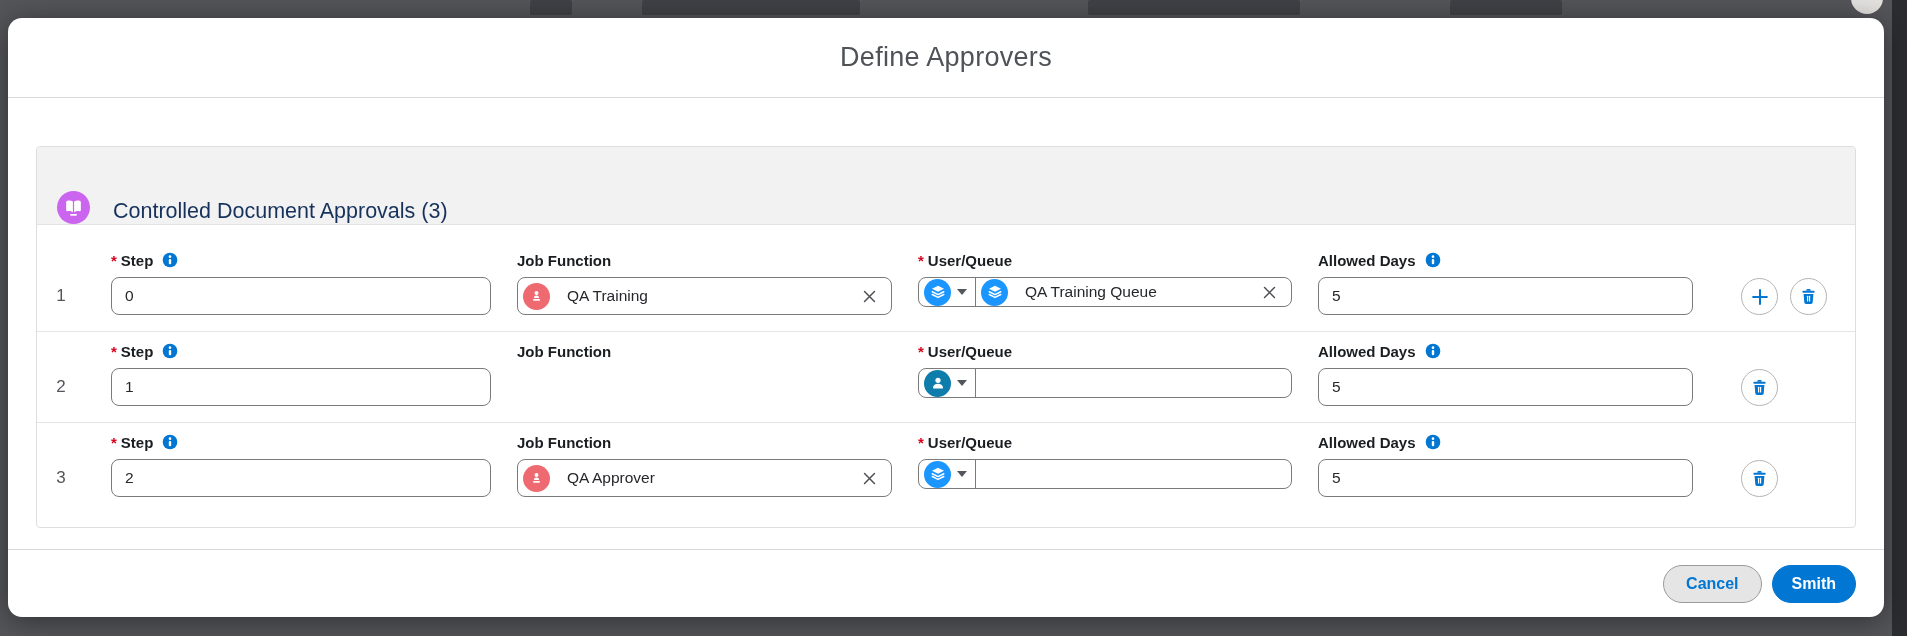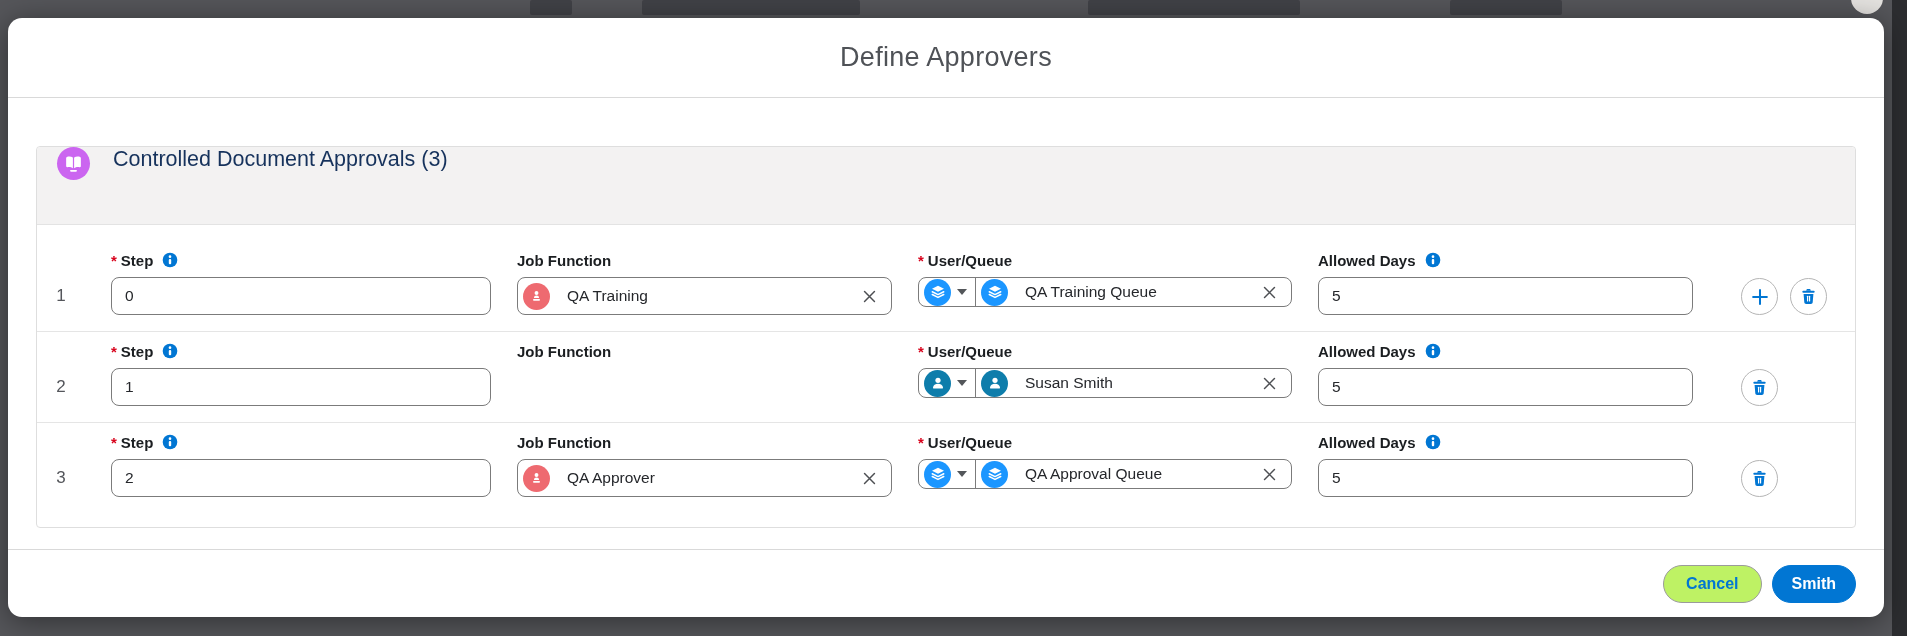--- a/index.html
+++ b/index.html
@@ -21,21 +21,21 @@
   .modal{
     position:absolute;left:8px;top:18px;width:1876px;height:599px;
     background:#fff;border-radius:14px;box-shadow:0 4px 30px rgba(0,0,0,.45);
     display:flex;flex-direction:column;box-sizing:border-box;
   }
   .modal-header{height:79px;flex:none;border-bottom:1px solid #d9d9d9;display:flex;align-items:center;justify-content:center}
   .modal-title{font-size:27px;font-weight:400;color:#4f5257;letter-spacing:.3px}
 
   .modal-body{flex:1;padding:48px 28px 0 28px;box-sizing:border-box}
   .panel{border:1px solid #dedede;border-radius:4px;background:#fff}
-  .panel-header{height:77px;background:#f3f2f2;border-bottom:1px solid #e3e3e3;display:flex;align-items:flex-start;padding-left:20px;border-radius:4px 4px 0 0}
+  .panel-header{height:77px;background:#f3f2f2;border-bottom:1px solid #e3e3e3;display:flex;align-items:flex-end;padding-left:20px;border-radius:4px 4px 0 0}
   .section-icon{width:33px;height:33px;border-radius:50%;background:#cb65f0;display:flex;align-items:center;justify-content:center;flex:none}
   .section-title{margin-left:23px;font-size:21.5px;color:#16325c}
 
   .row{display:grid;grid-template-columns:48px 380px 375px 374px 375px auto;column-gap:26px;padding:10px 14px 16px 0}
   .row:first-child{padding-top:26px}
   .row:last-child{padding-bottom:30px}
   .row + .row{border-top:1px solid #e5e5e5}
   .row-num{align-self:end;height:38px;display:flex;align-items:center;justify-content:center;font-size:17px;color:#54565b}
 
   .field{display:flex;flex-direction:column}
@@ -56,21 +56,21 @@
   .combo{height:30px;box-sizing:border-box;border:1px solid #7b7b7b;border-radius:8px;display:flex;align-items:stretch;background:#fff}
   .combo-left{display:flex;align-items:center;padding:0 8px 0 5px;gap:6px;border-right:1px solid #7b7b7b;cursor:pointer}
   .caret{width:0;height:0;border-left:5px solid transparent;border-right:5px solid transparent;border-top:6px solid #53565a}
   .combo-right{display:flex;align-items:center;flex:1;padding:0 13px 0 5px;min-width:0}
 
   .row-actions{align-self:end;display:flex;gap:12px;align-items:center;margin-left:22px}
   .icon-btn{width:37px;height:37px;border-radius:50%;border:1px solid #b5b5b5;background:#fff;display:flex;align-items:center;justify-content:center;cursor:pointer;padding:0;flex:none}
 
   .modal-footer{height:67px;flex:none;border-top:1px solid #d9d9d9;display:flex;align-items:center;justify-content:flex-end;gap:10px;padding-right:28px}
   .btn{height:38px;border-radius:19px;font-size:16px;font-weight:bold;font-family:inherit;cursor:pointer;box-sizing:border-box}
-  .btn.neutral{background:#bef264;border:1px solid #9b9b9b;color:#0176d3;padding:0 22px}
+  .btn.neutral{background:#e5e5e5;border:1px solid #9b9b9b;color:#0176d3;padding:0 22px}
   .btn.brand{background:#0176d3;border:1px solid #0176d3;color:#fff;padding:0 19px}
 </style>
 </head>
 <body>
 
 <div class="bg-shape s1"></div>
 <div class="bg-shape s2"></div>
 <div class="bg-shape s3"></div>
 <div class="bg-shape s4"></div>
 <div class="bg-circle"></div>
@@ -238,35 +238,20 @@
         <div class="combo-left">
 
           <span class="avatar user">
             <svg width="16" height="16" viewBox="0 0 24 24" fill="#fff">
               <circle cx="12" cy="8" r="3.9"></circle>
               <path d="M4.4 19.2c.4-4.2 3.6-6.1 7.6-6.1s7.2 1.9 7.6 6.1c0 .5-.4.9-.9.9H5.3c-.5 0-.9-.4-.9-.9z"></path>
             </svg>
           </span>
           <span class="caret"></span>
         </div>
-        <div class="combo-right">
-
-          <span class="avatar user">
-            <svg width="16" height="16" viewBox="0 0 24 24" fill="#fff">
-              <circle cx="12" cy="8" r="3.9"></circle>
-              <path d="M4.4 19.2c.4-4.2 3.6-6.1 7.6-6.1s7.2 1.9 7.6 6.1c0 .5-.4.9-.9.9H5.3c-.5 0-.9-.4-.9-.9z"></path>
-            </svg>
-          </span>
-          <span class="pill-text">Susan Smith</span>
-          <span class="clear">
-            <svg width="17" height="17" viewBox="0 0 24 24">
-                      <path d="M5 5l14 14M19 5L5 19" stroke="#4d4f53" stroke-width="2.1" stroke-linecap="round"></path>
-                    </svg>
-          </span>
-        </div>
       </div>
     </div>
 
     <div class="field">
       <div class="label">
         <span>Allowed Days</span>
         <span class="info-wrap">
           <svg width="16" height="16" viewBox="0 0 24 24">
                     <circle cx="12" cy="12" r="11" fill="#0176d3"></circle>
                     <circle cx="12" cy="7" r="2" fill="#fff"></circle>
@@ -342,36 +327,20 @@
           <span class="avatar queue">
             <svg width="16" height="16" viewBox="0 0 24 24">
               <path fill="#fff" d="M12 2.8L21 7.3 12 11.8 3 7.3z"></path>
               <path d="M3.4 11.6L12 15.9l8.6-4.3" fill="none" stroke="#fff" stroke-width="2.3" stroke-linecap="round" stroke-linejoin="round"></path>
               <path d="M3.4 15.8L12 20.1l8.6-4.3" fill="none" stroke="#fff" stroke-width="2.3" stroke-linecap="round" stroke-linejoin="round"></path>
             </svg>
           </span>
 
           <span class="caret"></span>
         </div>
-        <div class="combo-right">
-          <span class="avatar queue">
-            <svg width="16" height="16" viewBox="0 0 24 24">
-              <path fill="#fff" d="M12 2.8L21 7.3 12 11.8 3 7.3z"></path>
-              <path d="M3.4 11.6L12 15.9l8.6-4.3" fill="none" stroke="#fff" stroke-width="2.3" stroke-linecap="round" stroke-linejoin="round"></path>
-              <path d="M3.4 15.8L12 20.1l8.6-4.3" fill="none" stroke="#fff" stroke-width="2.3" stroke-linecap="round" stroke-linejoin="round"></path>
-            </svg>
-          </span>
-
-          <span class="pill-text">QA Approval Queue</span>
-          <span class="clear">
-            <svg width="17" height="17" viewBox="0 0 24 24">
-                      <path d="M5 5l14 14M19 5L5 19" stroke="#4d4f53" stroke-width="2.1" stroke-linecap="round"></path>
-                    </svg>
-          </span>
-        </div>
       </div>
     </div>
 
     <div class="field">
       <div class="label">
         <span>Allowed Days</span>
         <span class="info-wrap">
           <svg width="16" height="16" viewBox="0 0 24 24">
                     <circle cx="12" cy="12" r="11" fill="#0176d3"></circle>
                     <circle cx="12" cy="7" r="2" fill="#fff"></circle>

